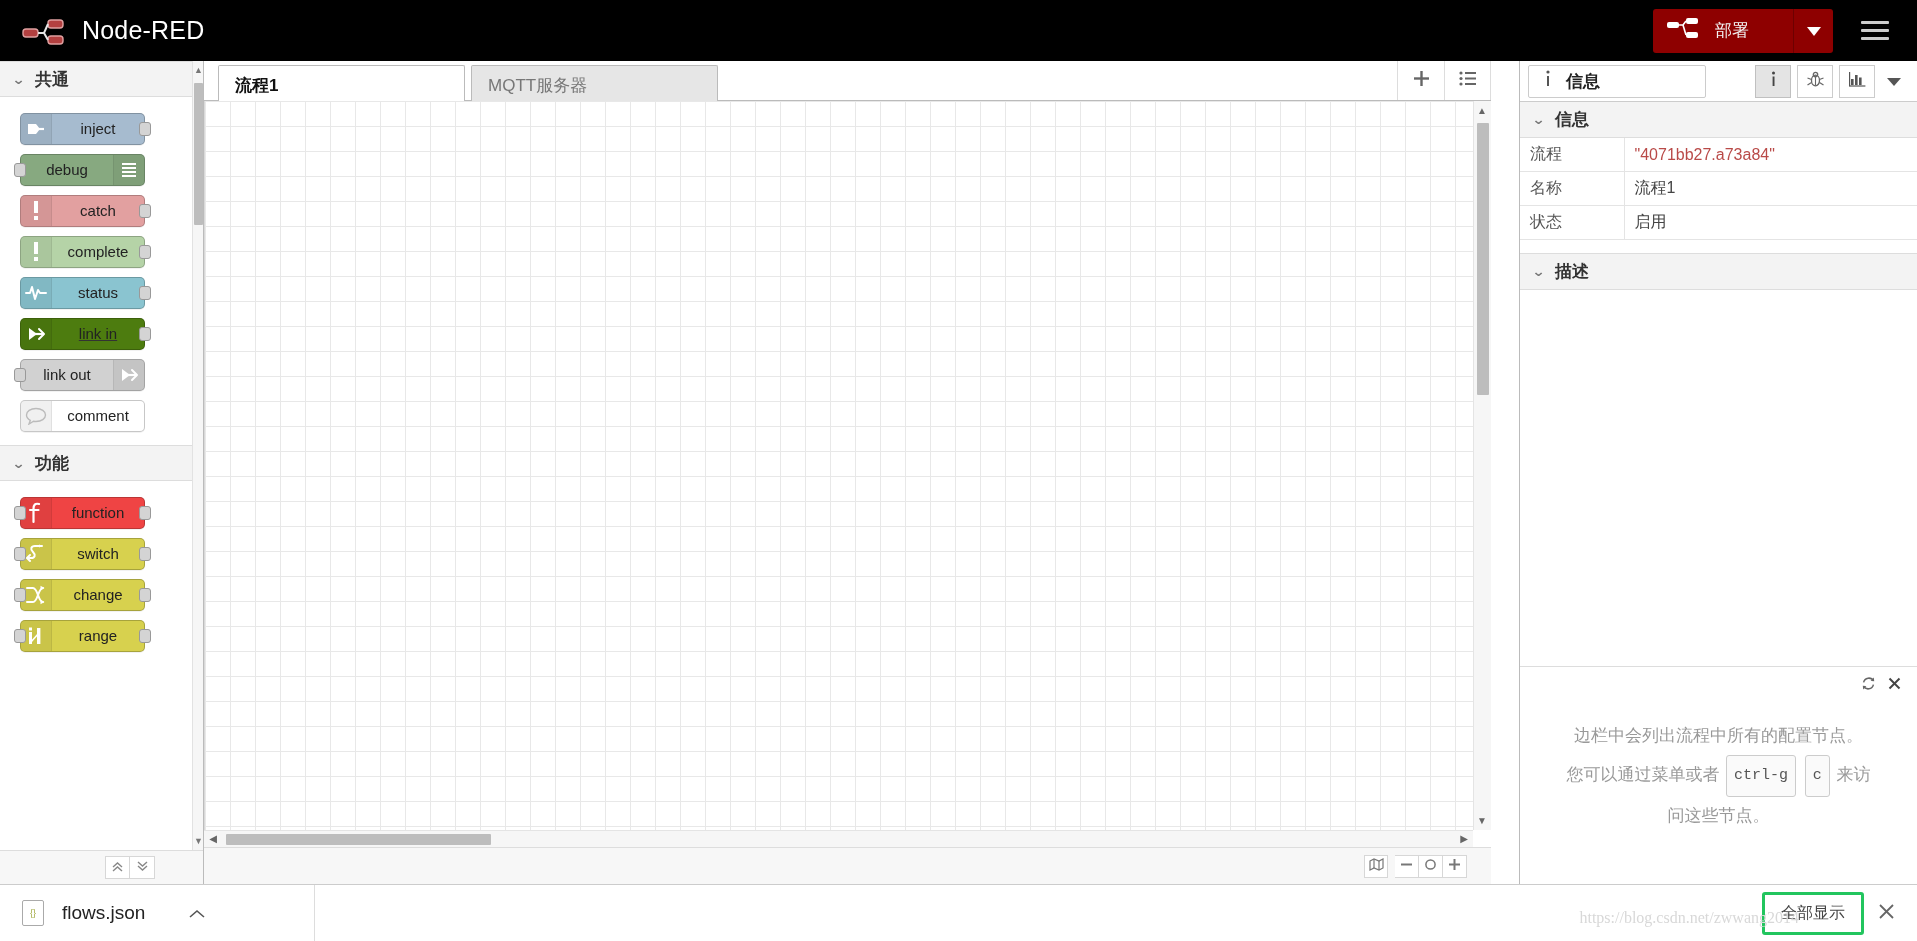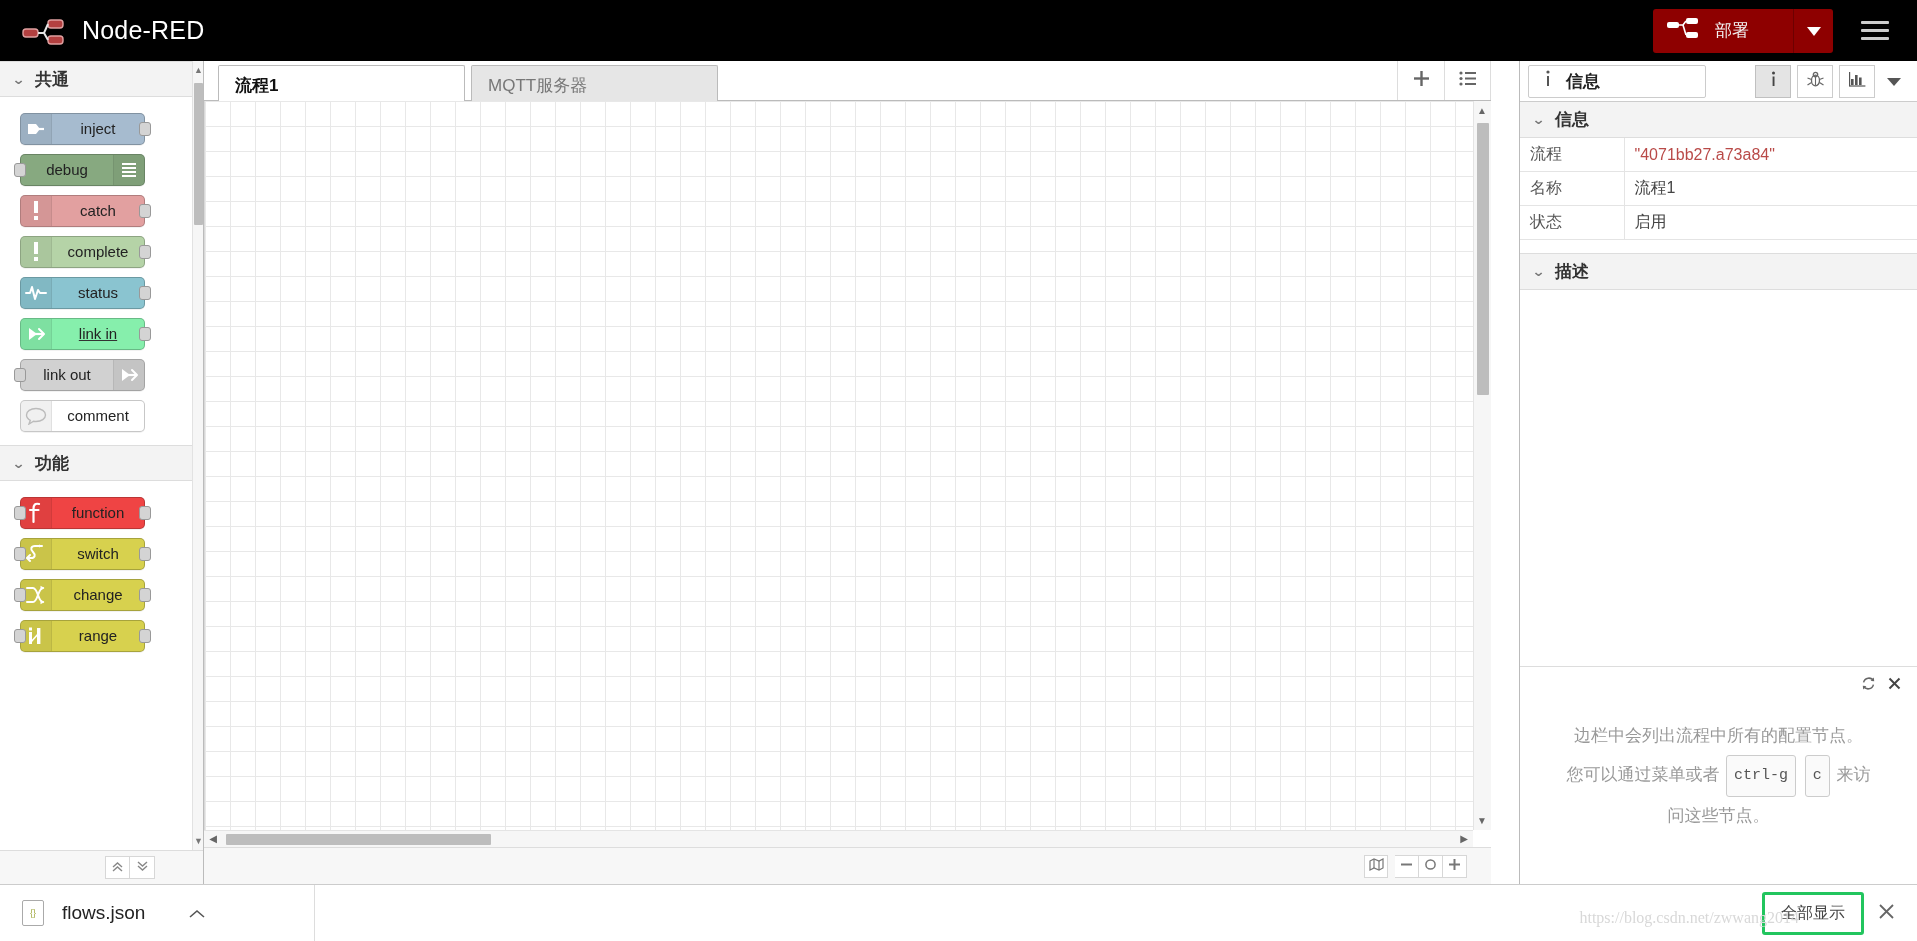--- a/index.html
+++ b/index.html
@@ -373,21 +373,21 @@
                   <span class="node-icon-box">
                     <svg width="22" height="16" viewBox="0 0 22 16">
                       <path d="M1 8 L5 8 L7 2 L10 14 L13 5 L15 8 L21 8" stroke="#fff" stroke-width="2" fill="none" stroke-linecap="round" stroke-linejoin="round"></path>
                     </svg>
                   </span>
                   <span class="node-label">status</span>
                   <span class="port out"></span>
                 </div>
               </div>
               <div class="node-row">
-                <div class="node" style="background: #86efac; text-decoration: underline;">
+                <div class="node" style="background: #4d7c0f; text-decoration: underline;">
                   <span class="node-icon-box">
                     <svg width="20" height="18" viewBox="0 0 20 18">
                       <path d="M3 3 L3 15 L11 9 Z" fill="#fff"></path>
                       <path d="M8 9 L18 9" stroke="#fff" stroke-width="2.2"></path>
                       <path d="M13 4 L18 9 L13 14" stroke="#fff" stroke-width="2" fill="none" stroke-linecap="round" stroke-linejoin="round"></path>
                     </svg>
                   </span>
                   <span class="node-label">link in</span>
                   <span class="port out"></span>
                 </div>

